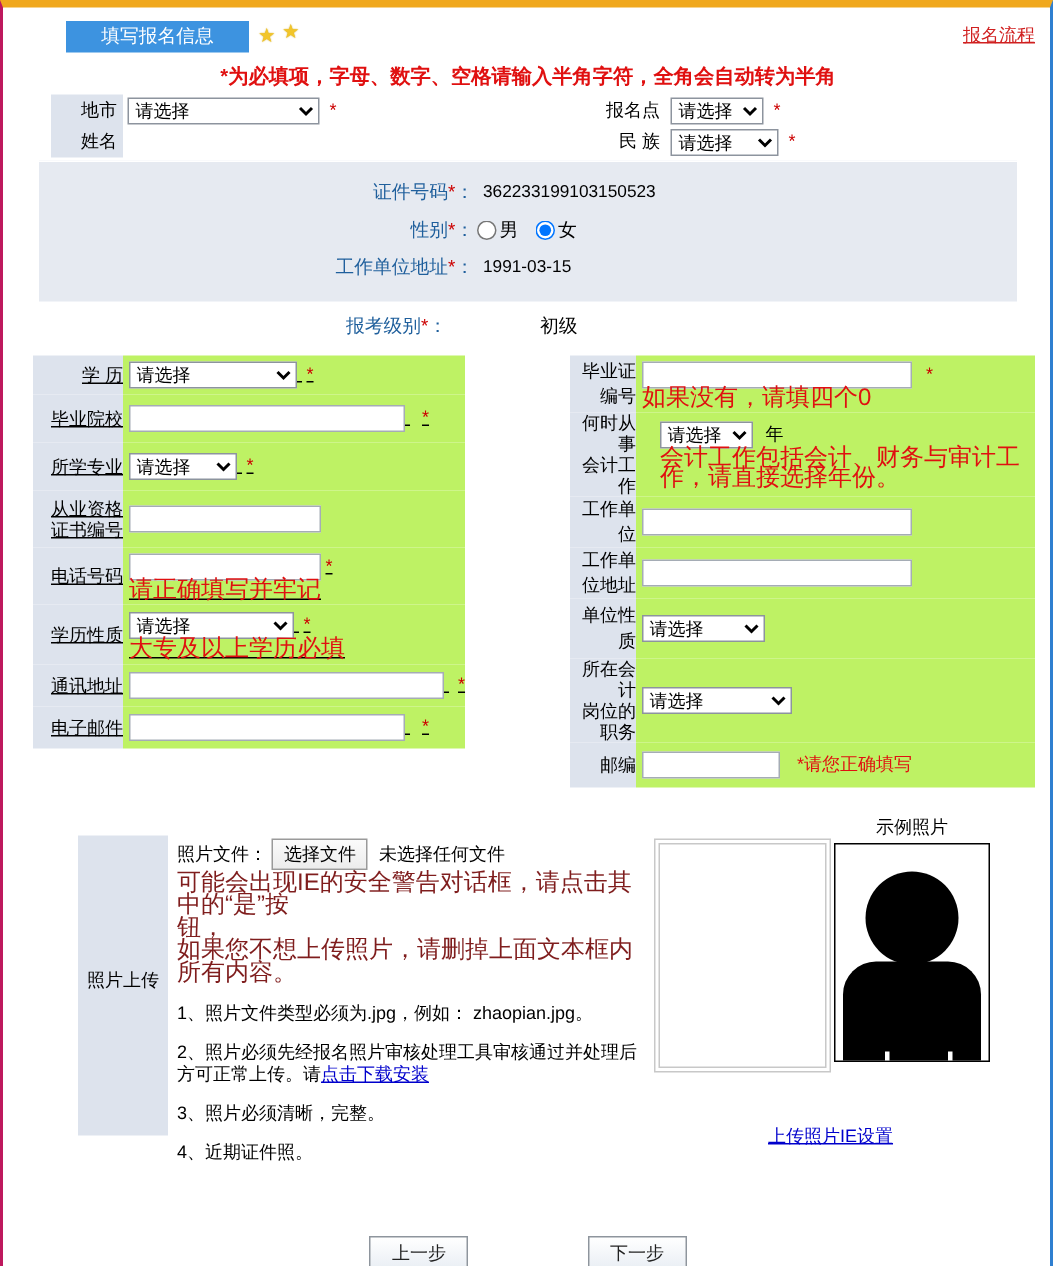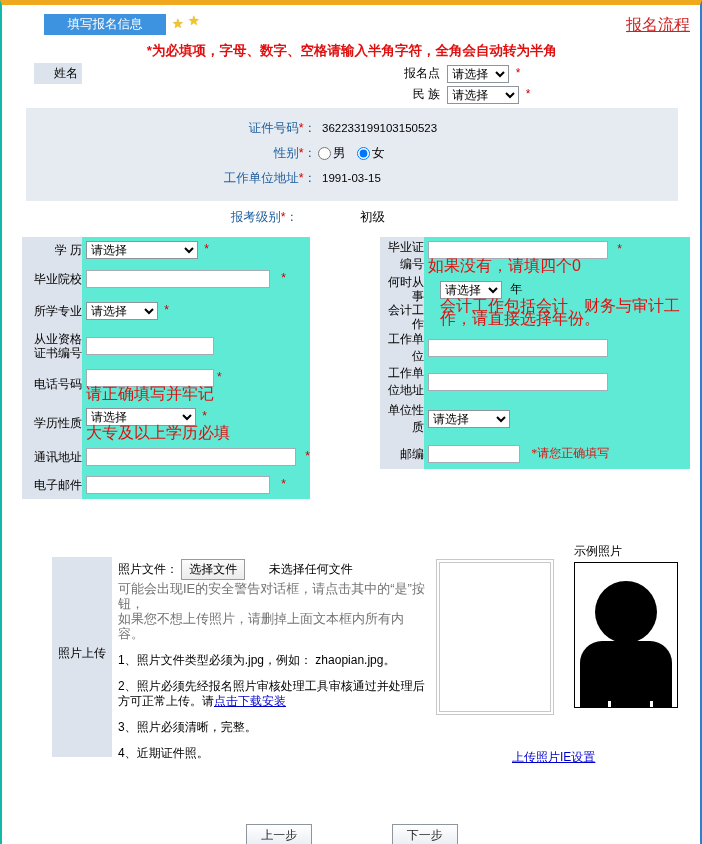--- a/index.html
+++ b/index.html
@@ -17,21 +17,21 @@
     position: relative;
     overflow: hidden;
   }
   .page-frame {
     position: absolute;
     left: 0; top: 0;
     width: 702px;
     height: 844px;
     box-sizing: border-box;
     border-top: 5px solid #f0a81e;
-    border-left: 2px solid #14b8a6;
+    border-left: 2px solid #be185d;
     border-right: 2px solid #2f7fd0;
     background: #ffffff;
   }
   .inner {
     position: absolute;
     left: 6px; top: 7px;
     width: 688px;
     height: 830px;
   }
   
@@ -68,42 +68,42 @@
     line-height: 12px;
     color: #f2c52a;
     text-shadow: 0 0 1px #c79b00;
   }
   .star-1 { left: 164px; top: 6px; }
   .star-2 { left: 180px; top: 3px; }
   .flow-link {
     position: absolute;
     right: 6px; top: 3px;
     color: #d02020;
-    font-size: 16px;
+    font-size: 12px;
     text-decoration: underline;
     cursor: pointer;
   }
   
   .notice {
     text-align: center;
     color: #e01010;
     font-weight: bold;
     font-size: 13.5px;
     margin-top: 2px;
     letter-spacing: 0px;
   }
   .lbl2 {
     background: #dde3ed;
     text-align: right;
     padding-right: 4px;
     font-size: 12px;
     line-height: 14px;
   }
   .cell {
-    background: #5eead4;
+    background: #bef264;
     vertical-align: middle;
   }
   .req {
     color: #cc0000;
     font-size: 12px;
     padding-left: 3px;
   }
   input[type=text] {
     border: 1px solid #a5acb5;
     height: 16px;
@@ -216,21 +216,21 @@
   }
   .level-value { position: absolute; left: 352px; }
   
   .form-wrap {
     position: relative;
     width: 676px;
     margin: 4px auto 0 auto;
   }
   table.ftable { border-collapse: collapse; }
   table.ftable td { padding: 0; font-size: 12px; }
-  .col-left { position: absolute; left: 8px; top: 0; }
+  .col-left { position: absolute; left: 8px; top: 0; text-decoration: underline; }
   .col-right { position: absolute; left: 366px; top: 0; }
   .lcell { background: #dde3ed; width: 60px; text-align: right; padding-right: 5px; height: 100%; }
   .rcell { background: #dde3ed; width: 72px; text-align: right; padding-right: 5px; }
   
   .photo-block {
     position: relative;
     width: 676px;
     margin: 10px auto 0 auto;
     height: 215px;
   }
@@ -256,38 +256,39 @@
   .file-row { font-size: 12px; height: 20px; line-height: 20px; }
   .file-btn {
     border: 1px solid #9a9a9a;
     background: linear-gradient(#fbfbfb,#ececec);
     font-size: 12px;
     padding: 1px 7px;
     font-family: "Liberation Sans", sans-serif;
     cursor: pointer;
     vertical-align: middle;
   }
-  .file-status { font-size: 12px; margin-left: 20px; text-align: right; }
-  .warn-lines { color: #737373; font-size: 13px; line-height: 15px; margin-top: 2px; }
+  .file-status { font-size: 12px; margin-left: 4px; text-align: right; }
+  .warn-lines { color: #7f1d1d; font-size: 16px; line-height: 15px; margin-top: 2px; }
   .rules { margin-top: 12px; font-size: 12px; line-height: 15px; }
   .rules .rule { margin-bottom: 11px; }
   .dl-link { color: #0000cc; text-decoration: underline; cursor: pointer; }
   .preview-box {
     position: absolute;
     left: 425px; top: 5px;
     width: 110px;
     height: 148px;
     border: 1px solid #c8c8c8;
     background: #fff;
     box-shadow: 0 0 0 2px #ffffff, 0 0 0 3px #c8c8c8;
   }
   .sample-wrap {
     position: absolute;
-    left: 560px; top: -14px;
+    left: 542px; top: -14px;
     width: 104px;
+    text-align: center;
   }
   .sample-title { font-size: 12px; margin-bottom: 2px; }
   .sample-photo {
     width: 102px;
     height: 144px;
     border: 1px solid #000;
     background: #fff;
     position: relative;
     overflow: hidden;
   }
@@ -356,20 +357,27 @@
     <div class="tab-button">填写报名信息</div>
     <div class="star star-1">★</div>
     <div class="star star-2">★</div>
     <span class="flow-link">报名流程</span>
   </div>
 
   <div class="notice">*为必填项，字母、数字、空格请输入半角字符，全角会自动转为半角</div>
 
   <div class="top-block">
     <div class="tb-left">
+      <div class="tb-row">
+        <span class="tb-label">地市</span>
+        <select style="width:128px;">
+          <option>请选择</option>
+        </select>
+        <span class="req">*</span>
+      </div>
       <div class="tb-row">
         <span class="tb-label">姓名</span>
         <span class="name-blank"></span>
       </div>
     </div>
     <div class="tb-right">
       <div class="tb-row">
         <span class="tb-label-w">报名点</span>
         <select style="width:62px;">
           <option>请选择</option>
@@ -516,24 +524,33 @@
           <input type="text" style="width: 174px;" value="">
         </td>
       </tr>
       <tr>
         <td class="rcell" style="height:40px;">单位性质</td>
         <td class="cell" style="padding-left:4px;">
           <select style="width:82px;"><option>请选择</option></select>
         </td>
       </tr>
       <tr>
+        <td class="rcell lbl2" style="height:40px;line-height:14px;">
+          <div>所在会计</div>
+          <div>岗位的职务</div>
+        </td>
+        <td class="cell" style="padding-left:4px;">
+          <select style="width:100px;"><option>请选择</option></select>
+        </td>
+      </tr>
+      <tr>
         <td class="rcell" style="height:30px;">邮编</td>
         <td class="cell" style="padding-left:4px;">
           <input type="text" style="width: 86px;" value="">
-          <span style="color:#e01010;padding-left:8px;font-family:Liberation Serif, serif;">*请您正确填写</span>
+          <span style="color:#e01010;padding-left:8px;">*请您正确填写</span>
         </td>
       </tr>
     </tbody>
         </table>
   </div>
 
   <div class="photo-block">
     <div class="photo-label-cell"></div>
     <div class="photo-label-text">照片上传</div>
 

